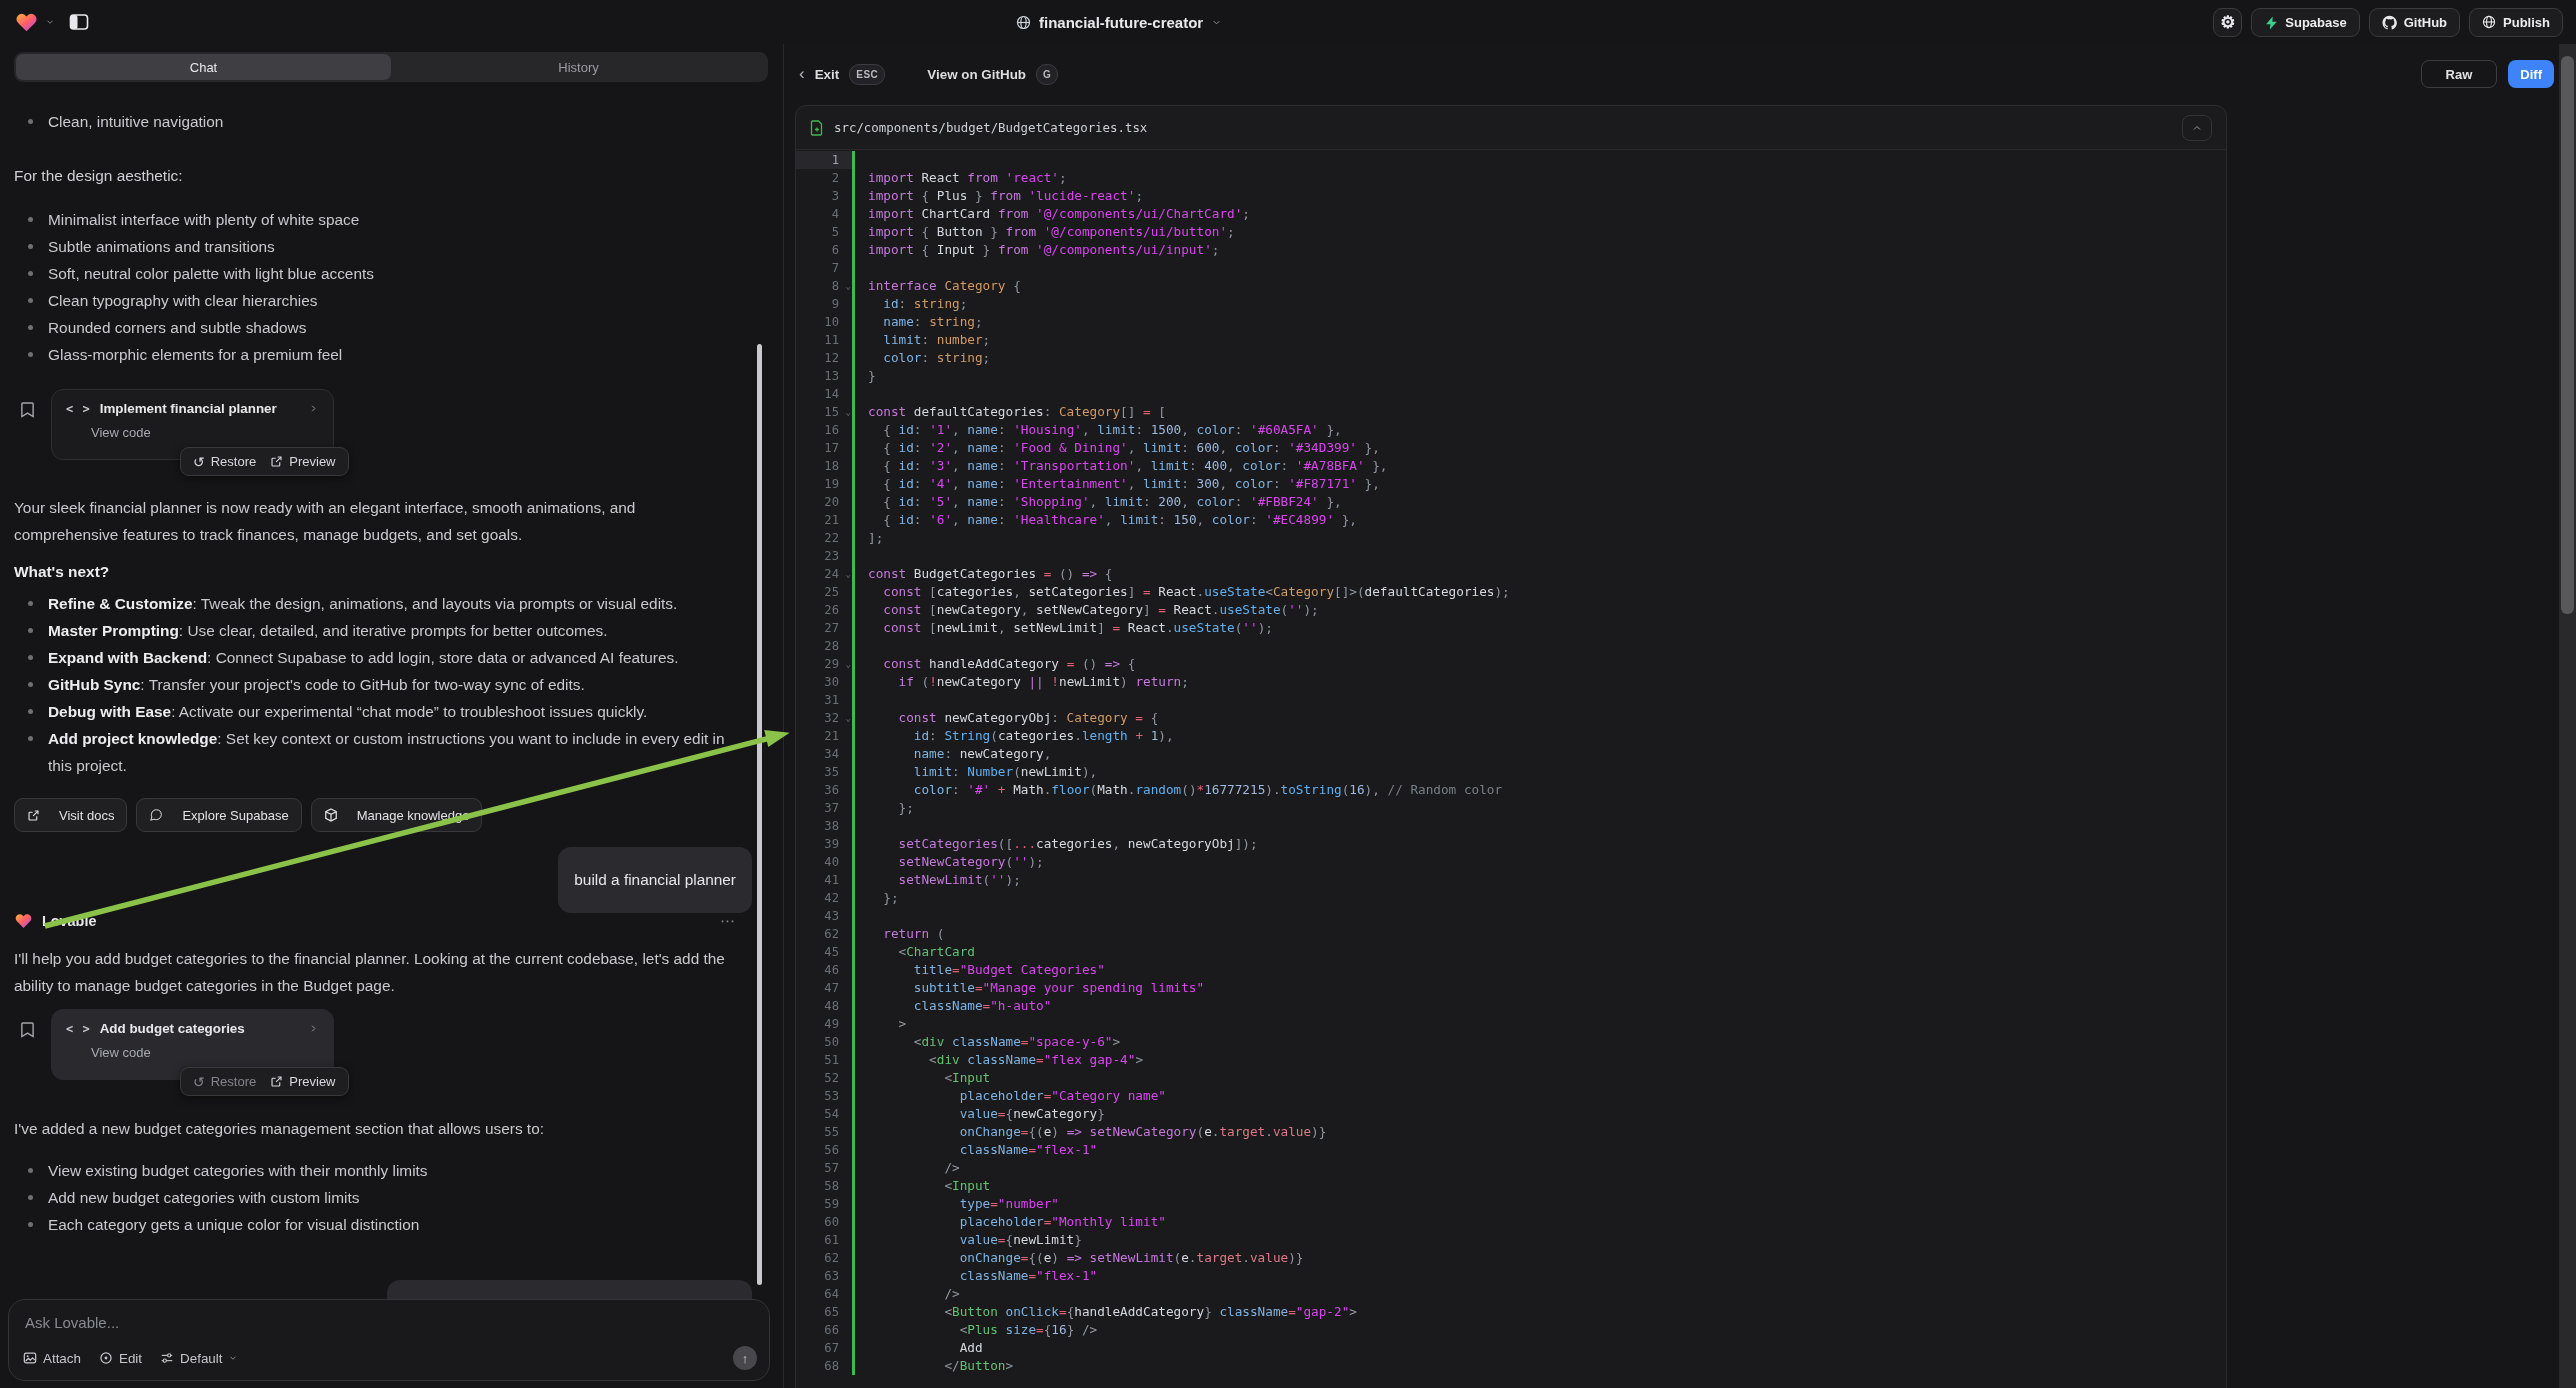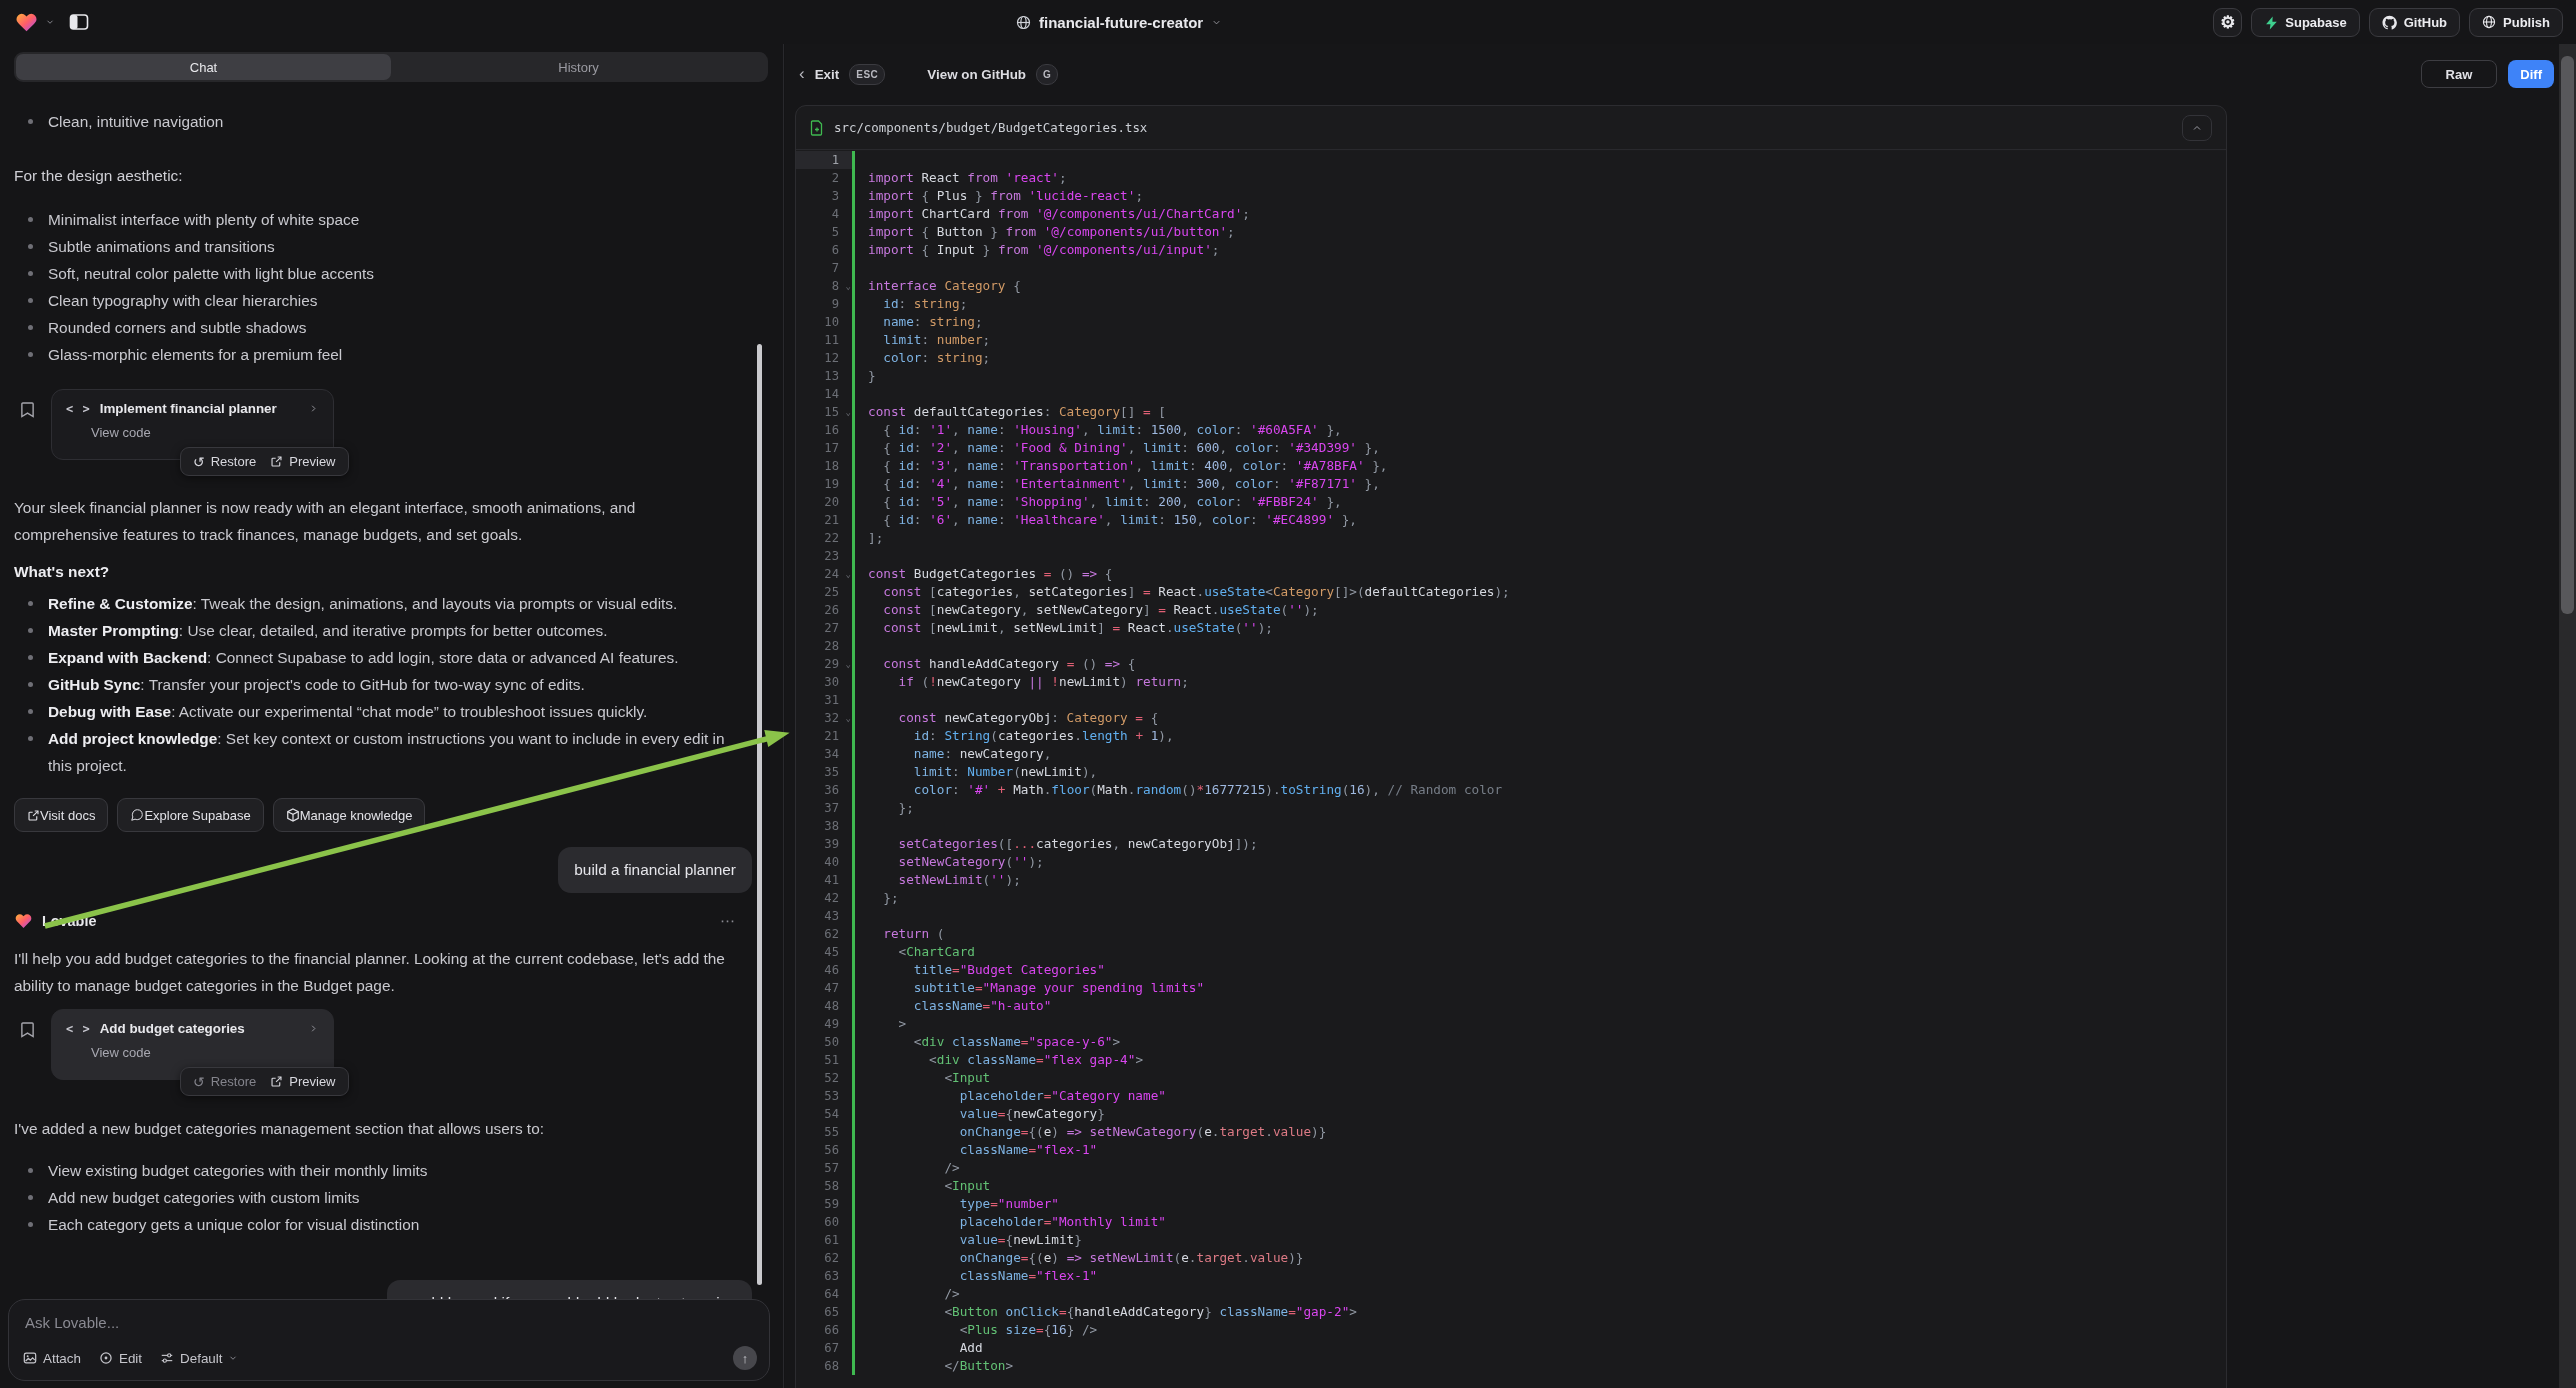--- a/index.html
+++ b/index.html
@@ -51,26 +51,26 @@
   .viewcode { margin-top:9px; margin-left:25px; font-size:13px; color:#a8a8b1; cursor:pointer; }
   .pill { position:absolute; left:166px; top:58px; height:29px; display:flex; align-items:center; gap:14px;
     background:#1e1e21; border:1px solid #38383d; border-radius:9px; padding:0 12px; font-size:13px;
     color:#d8d8de; white-space:nowrap; box-shadow:0 2px 8px rgba(0,0,0,.5); }
   .pill-item { display:flex; align-items:center; gap:6px; cursor:pointer; }
   .pill-item.dim { color:#84848c; }
   .restore-glyph { font-size:14px; line-height:1; }
 
   
   .qa-row { position:absolute; left:14px; display:flex; gap:9px; }
-  .qa-btn { display:flex; align-items:center; gap:0; height:28px; padding:16px 12px; background:#202023;
+  .qa-btn { display:flex; align-items:center; gap:19px; height:28px; padding:16px 12px; background:#202023;
     border:1px solid #38383d; border-radius:9px; font-size:13px; color:#e2e2e7; cursor:pointer; white-space:nowrap; }
 
   
   .bubble { position:absolute; right:32px; max-width:558px; background:#2b2b2f; border-radius:13px;
-    padding:10px 16px; color:#e5e5ea; font-size:15.4px; line-height:26px; white-space:nowrap; }
+    padding:20px 16px; color:#e5e5ea; font-size:15.4px; line-height:26px; white-space:nowrap; }
   .lov-row { position:absolute; left:14px; width:723px; display:flex; align-items:center; gap:9px; }
   .lov-name { font-size:14.4px; font-weight:600; color:#e8e8ec; }
   .more-dots { margin-left:auto; color:#8a8a92; font-size:15px; letter-spacing:2px; cursor:pointer; }
 
   
   #composer { position:absolute; left:8px; top:1255px; width:762px; height:82px; background:#19191c;
     border:1px solid #333338; border-radius:17px; padding:14px 16px; }
   .composer-ph { color:#8a8a92; font-size:15px; }
   .composer-row { position:absolute; left:14px; bottom:10px; right:12px; display:flex; align-items:center;
     gap:18px; font-size:13.4px; color:#c6c6cc; }

